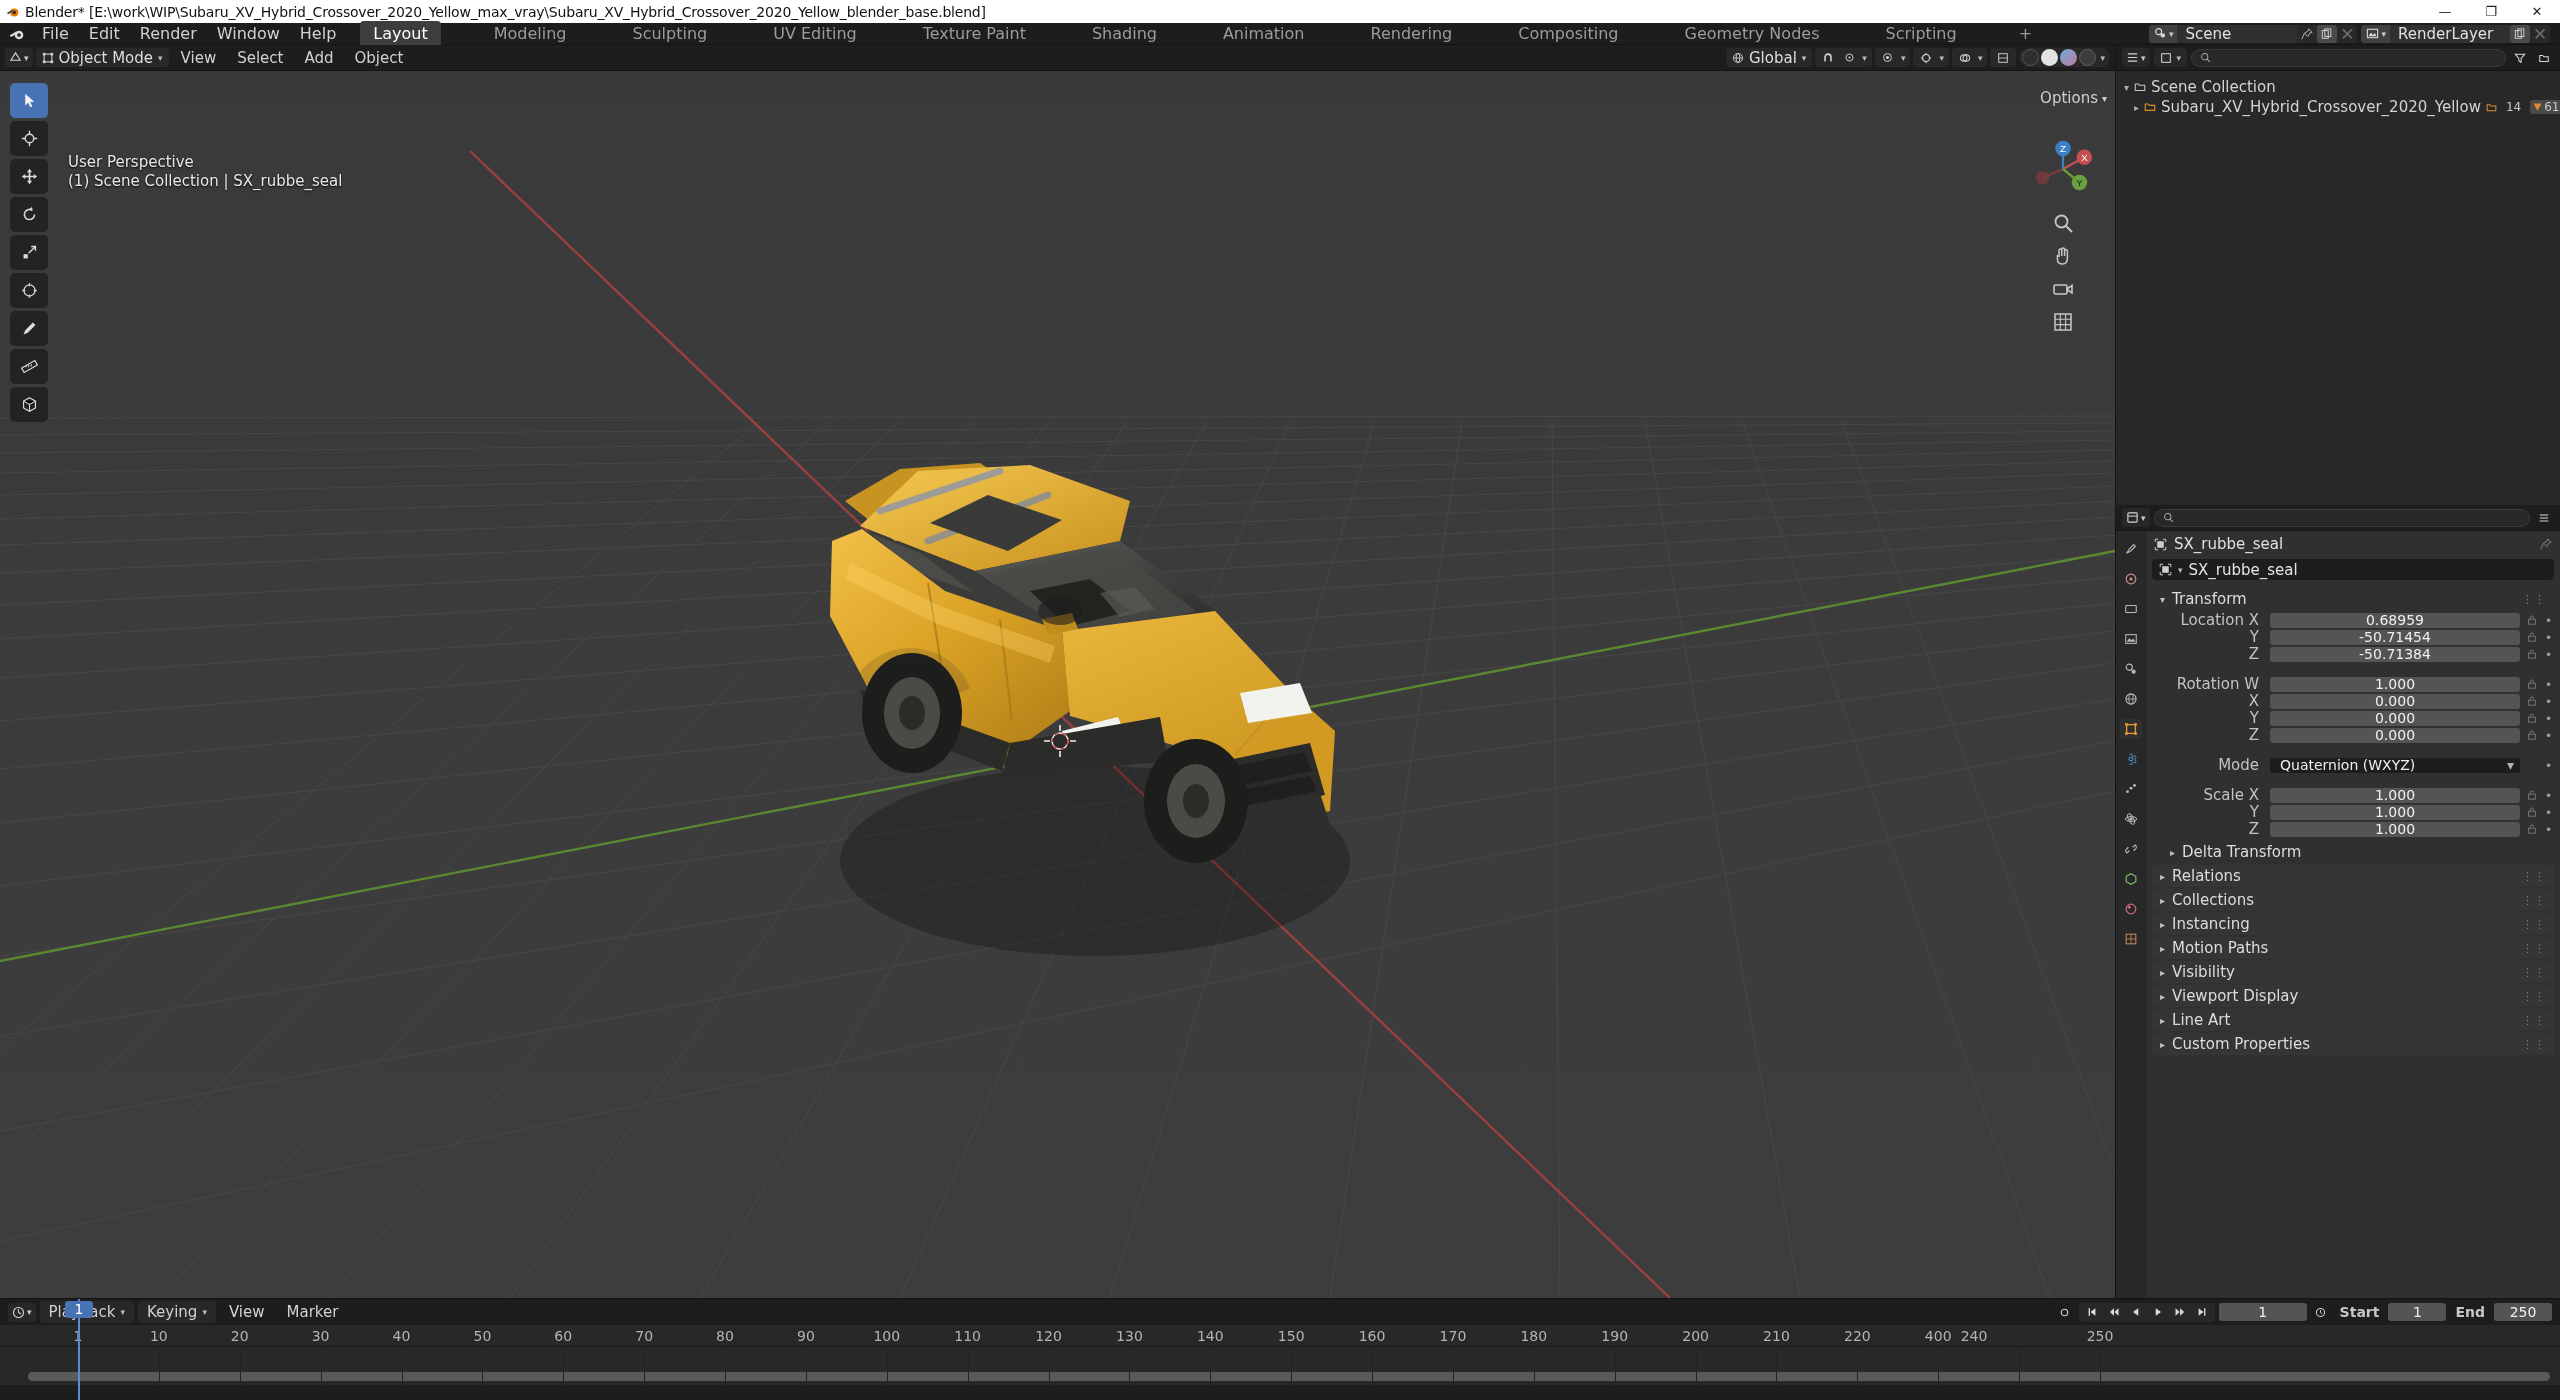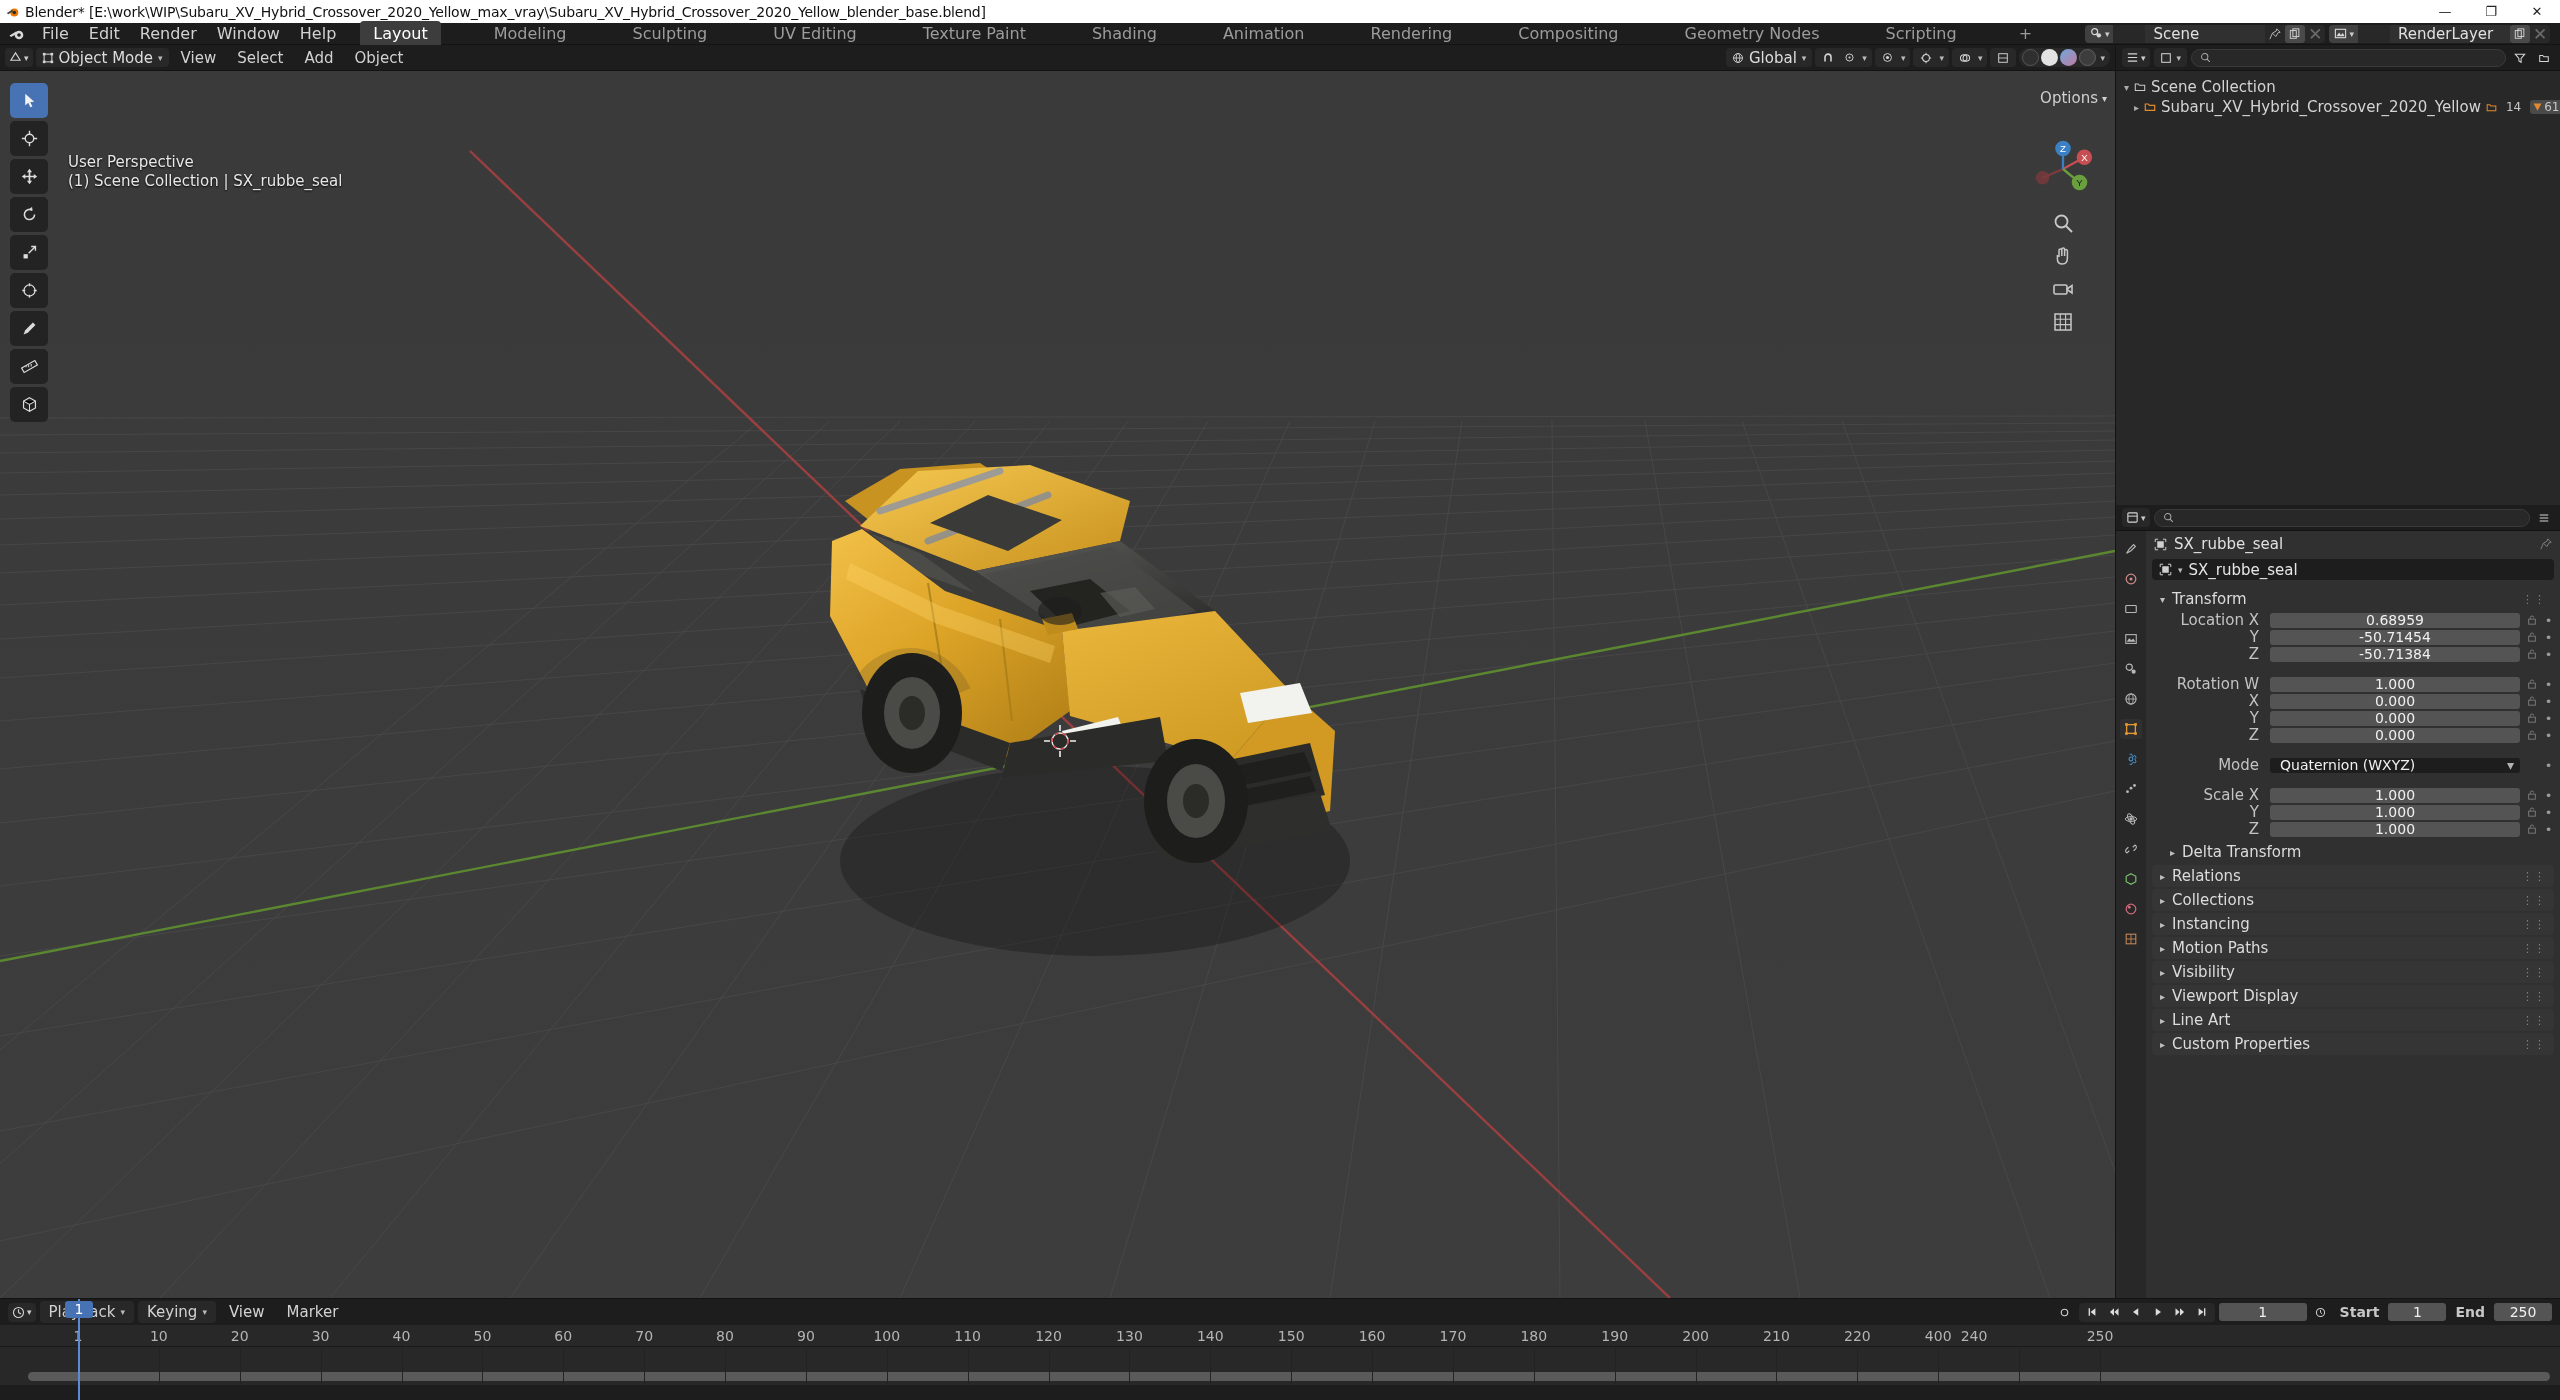--- a/index.html
+++ b/index.html
@@ -23,21 +23,21 @@
   .menu-item { font-size:16px; color:#d2d2d2; padding:2px 10px; border-radius:3px; white-space:nowrap; }
   .ws-tabs { display:flex; align-items:center; margin-left:14px; height:22px;gap:40px; }
   .ws-tab { font-size:16px; color:#9c9c9c; padding:3px 13px; white-space:nowrap; }
   .ws-tab.active { background:#3d3d3d; color:#ffffff; border-radius:4px 4px 0 0; }
   .ws-add { color:#9a9a9a; font-size:16px; padding:0 9px; }
   .topbar-right { margin-left:auto; display:flex; align-items:center; gap:4px; padding-right:6px; }
   .id-block { display:flex; align-items:center; background:#282828; border-radius:4px; height:18px; }
   .id-icon-btn { display:flex; align-items:center; gap:2px; padding:0 4px 0 5px; background:#404040;
     border-radius:4px 0 0 4px; height:18px; }
   .id-name { background:#303030; color:#e0e0e0; font-size:15px; padding:0 10px 0 8px; height:18px;
-    line-height:18px; min-width:120px;margin-left:32px; }
+    line-height:18px; min-width:120px; }
   .id-tool { width:20px; height:18px; display:flex; align-items:center; justify-content:center; }
   .id-tool.dim { opacity:0.35; }
 
   
   #main { display:flex; height:1253px; }
 
   
   #viewport-col { width:2115px; position:relative; background:#1d1d1d; }
   #vp-header { height:26px; background:#1d1d1d; display:flex; align-items:center; gap:3px; padding:0 5px;
     border-bottom:1px solid #131313; position:relative; z-index:5;}

